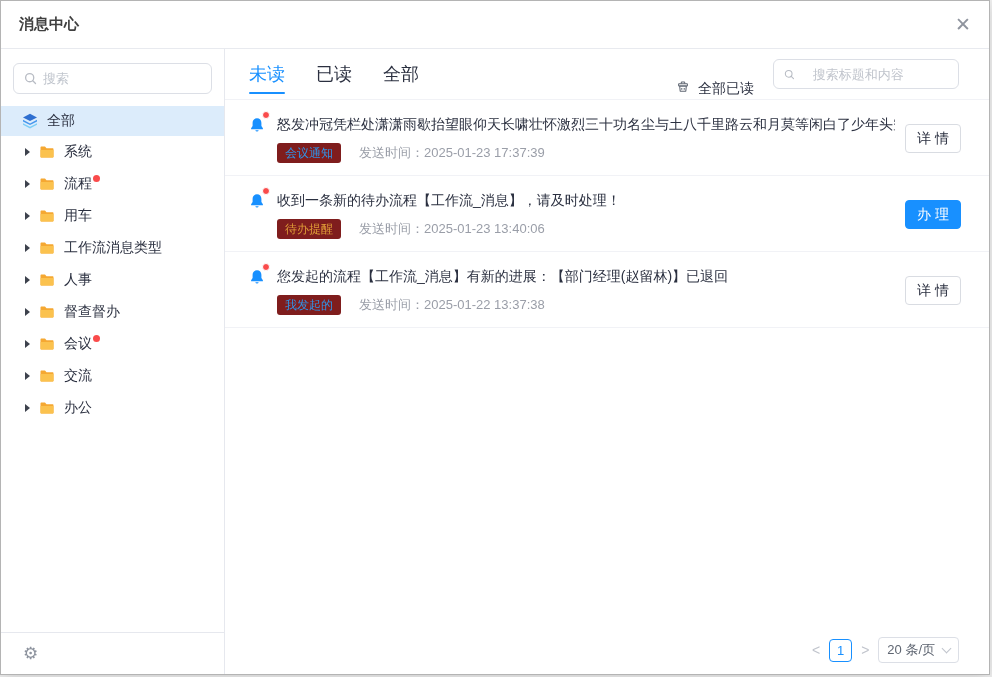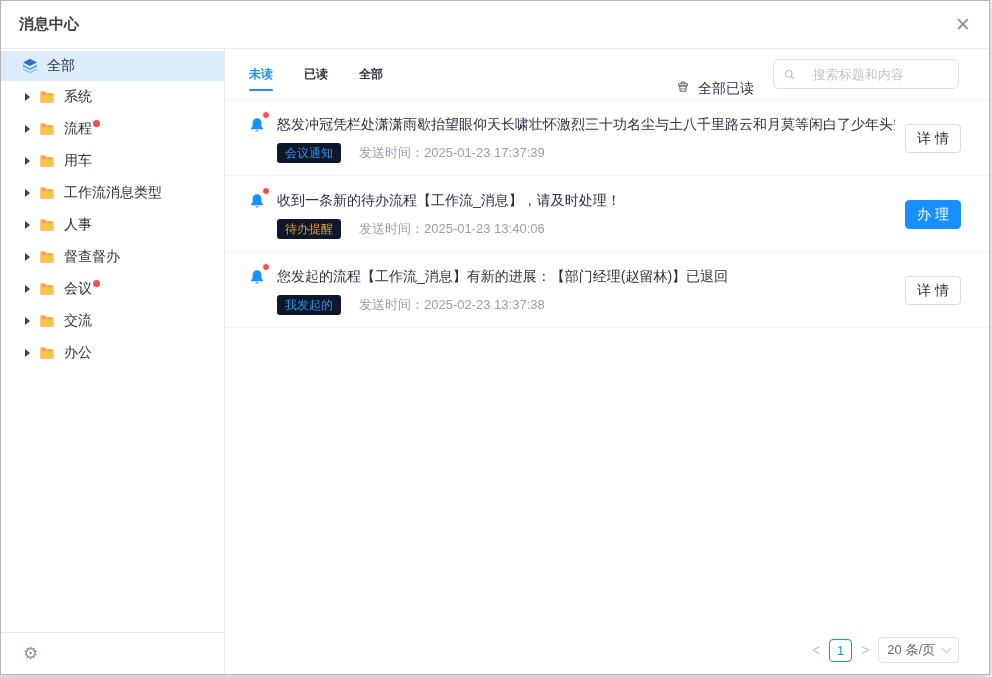--- a/index.html
+++ b/index.html
@@ -28,37 +28,37 @@
   .tree-row .folder { margin-right:9px; display:flex; }
   .tree-row .lbl { font-size:14px; color:#2b3040; }
   .red-dot { display:inline-block; width:7px; height:7px; border-radius:50%; background:#fa4b4b; position:relative; top:-6px; left:1px; }
   .sidebar-footer { flex:0 0 42px; border-top:1px solid #e6e8ee; display:flex; align-items:center; padding-left:22px; }
   .gear { font-size:17px; color:#8d939e; cursor:pointer; line-height:1; }
 
   
   .main { flex:1; display:flex; flex-direction:column; position:relative; min-width:0; }
   .main-header { flex:0 0 51px; display:flex; align-items:center; padding:0 30px 0 24px; border-bottom:1px solid #f1f2f6; }
   .tabs { display:flex; gap:31px; }
-  .tab { font-size:12px; color:#2b3040; cursor:pointer; position:relative; padding:4px 0;font-weight:bold; }
+  .tab { font-size:18px; color:#2b3040; cursor:pointer; position:relative; padding:4px 0; }
   .tab.active { color:#1890ff; }
   .tab.active::after { content:""; position:absolute; left:0; right:0; bottom:-4px; height:2px; border-radius:1px; background:#1890ff; }
   .header-right { margin-left:auto; display:flex; align-items:center; }
   .mark-all { display:flex; align-items:flex-start; gap:8px; font-size:14px; color:#2b3040; cursor:pointer; margin-right:19px;margin-top:30px; }
   .content-search { width:186px; height:30px; border:1px solid #dcdfe6; border-radius:6px; display:flex; align-items:center; padding:0 10px; gap:18px; }
   .content-search input { border:none; outline:none; width:100%; font-size:13px; color:#333; background:transparent; font-family:inherit; }
   .content-search input::placeholder { color:#c0c4cc; }
 
   
   .msg-row { display:flex; align-items:flex-start; padding:14px 28px 12px 24px; border-bottom:1px solid #f1f2f6; }
   .bell-wrap { position:relative; width:18px; flex:0 0 18px; margin-right:10px; margin-top:3px; }
   .bell-badge { position:absolute; top:-6px; right:-3px; width:8px; height:8px; border-radius:50%; background:#fa4b4b; border:1px solid #fff; }
   .msg-body { min-width:0; flex:1; }
   .msg-title { font-size:14px; color:#2b3040; line-height:20px; white-space:nowrap; overflow:hidden; max-width:618px; }
   .msg-meta { margin-top:9px; display:flex; align-items:center; }
-  .tag { height:20px; line-height:20px; padding:0 8px; border-radius:3px; font-size:12px; background:#0f172a; }
+  .tag { height:20px; line-height:20px; padding:0 8px; border-radius:3px; font-size:12px; background:#7f1d1d; }
   .tag.blue { color:#2f94e8; }
   .tag.orange { color:#df9c37; }
   .msg-time { margin-left:18px; font-size:13px; color:#9a9ea8; }
   .msg-action { margin-left:auto; align-self:center; flex:0 0 auto; }
   .btn { min-width:56px; height:29px; border-radius:4px; font-size:14px; letter-spacing:4px; padding:0 6px 0 10px; cursor:pointer; font-family:inherit; }
   .btn.outline { background:#fff; border:1px solid #d9dce2; color:#2b3040; }
   .btn.primary { background:#1890ff; border:1px solid #1890ff; color:#fff; }
 
   
   .pagination { position:absolute; right:30px; bottom:11px; display:flex; align-items:center; gap:9px; }
@@ -73,20 +73,27 @@
 <div class="window">
 
   <div class="titlebar">
     <span class="title">消息中心</span>
     <span class="close">✕</span>
   </div>
 
   <div class="body">
 
     <div class="sidebar">
+      <div class="search-box">
+        <svg width="13" height="13" viewBox="0 0 16 16">
+            <circle cx="7" cy="7" r="5" fill="none" stroke="#b8bcc4" stroke-width="1.6"></circle>
+            <line x1="10.8" y1="10.8" x2="14.2" y2="14.2" stroke="#b8bcc4" stroke-width="1.6" stroke-linecap="round"></line>
+          </svg>
+        <input placeholder="搜索" style="">
+      </div>
 
       <div class="tree">
         <div class="tree-all">
           <svg width="16" height="16" viewBox="0 0 16 16">
             <path d="M8 0.8 15 4.4 8 8 1 4.4 Z" fill="#2e6fd0"></path>
             <path d="M1 6.8 8 10.4 15 6.8 15 8.4 8 12 1 8.4 Z" fill="#4596ee"></path>
             <path d="M1 10.2 8 13.8 15 10.2 15 11.8 8 15.4 1 11.8 Z" fill="#7ccdf6"></path>
           </svg>
           <span class="lbl">全部</span>
         </div>
@@ -268,21 +275,21 @@
             <svg width="16" height="16" viewBox="0 0 16 16">
                 <path d="M8 1.3c-2.7 0-4.4 2-4.4 4.5v3.1L2.1 11.2v1h11.8v-1L12.4 8.9V5.8C12.4 3.3 10.7 1.3 8 1.3z" fill="#1890ff"></path>
                 <path d="M6.3 13.2a1.8 1.8 0 0 0 3.4 0z" fill="#1890ff"></path>
               </svg>
             <span class="bell-badge"></span>
           </span>
           <div class="msg-body">
             <div class="msg-title">您发起的流程【工作流_消息】有新的进展：【部门经理(赵留林)】已退回</div>
             <div class="msg-meta">
               <span class="tag blue">我发起的</span>
-              <span class="msg-time">发送时间：2025-02-23 13:37:38</span>
+              <span class="msg-time">发送时间：2025-01-22 13:37:38</span>
             </div>
           </div>
           <span class="msg-action"><button class="btn outline">详情</button></span>
         </div>
 
       </div>
 
       <div class="pagination">
         <span class="pg-arrow">&lt;</span>
         <span class="pg-page">1</span>

